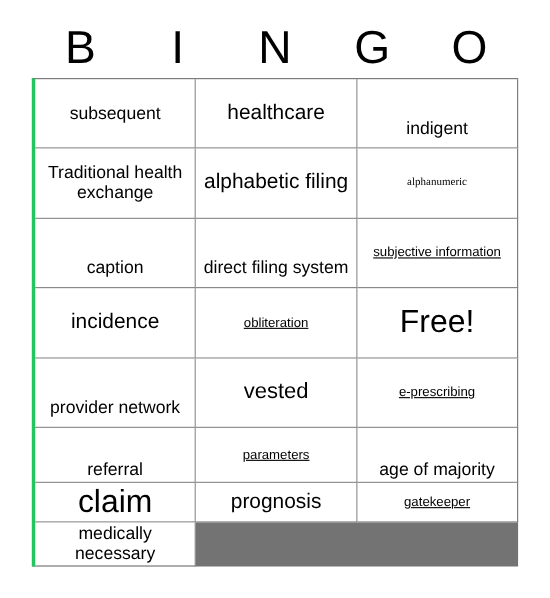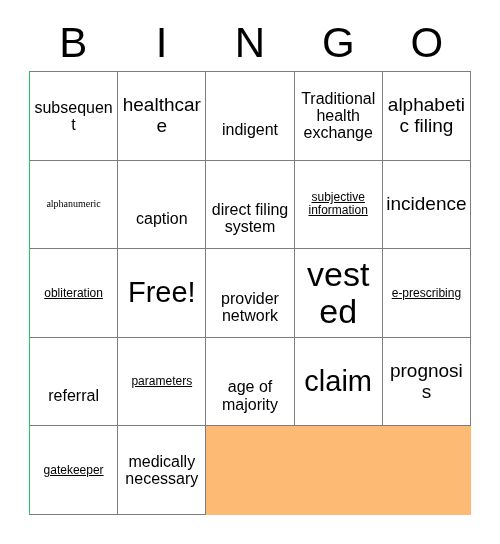--- a/index.html
+++ b/index.html
@@ -44,26 +44,26 @@
   }
 
   
   #grid {
     position: absolute;
     left: 29px;
     top: 71px;
     width: 442px;
     height: 444px;
     border-top: 1px solid #7d7d7d;
-    border-left: 1px solid #22c55e;
+    border-left: 3px solid #22c55e;
     display: grid;
-    grid-template-columns: repeat(5, 1fr);
+    grid-template-columns: repeat(3, 1fr);
     grid-template-rows: repeat(5, 1fr);
     box-sizing: border-box;
-    background: #fdba74;
+    background: #737373;
   }
   .cell {
     border-right: 1px solid #7d7d7d;
     border-bottom: 1px solid #7d7d7d;
     box-sizing: border-box;
     display: flex;
     align-items: center;
     justify-content: center;
     text-align: center;
     padding: 2px 3px;
@@ -76,21 +76,21 @@
     line-height: 1.08;
     word-break: break-word;
   }
 
   
   .fs-xs  { font-size: 10px; font-family: Liberation Serif, serif; }
   .fs-sm  { font-size: 12px; text-decoration: underline; }
   .fs-md  { font-size: 16px; }
   .fs-lg  { font-size: 19px; }
   .fs-xl  { font-size: 16px; margin-top: 28px; }
-  .fs-2xl { font-size: 34px; }
+  .fs-2xl { font-size: 20px; }
   .fs-3xl { font-size: 29px; }
   .fs-4xl { font-size: 35px; }
 </style>
 </head>
 <body>
 
 <div id="card">
 
   <div id="header-row">
     <div class="header-letter">B</div>

